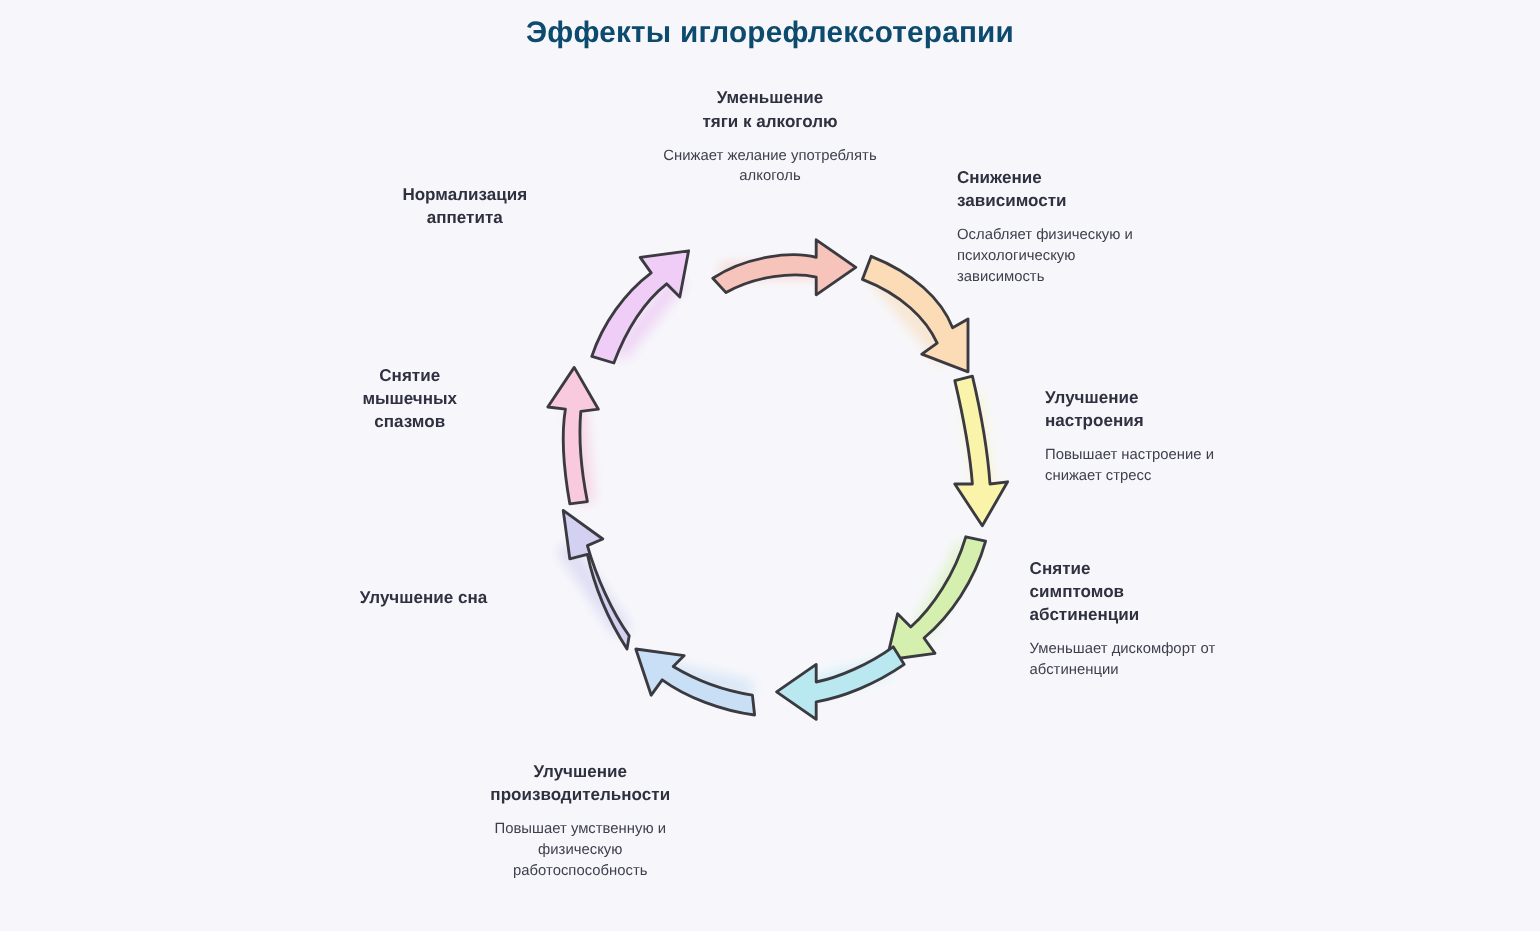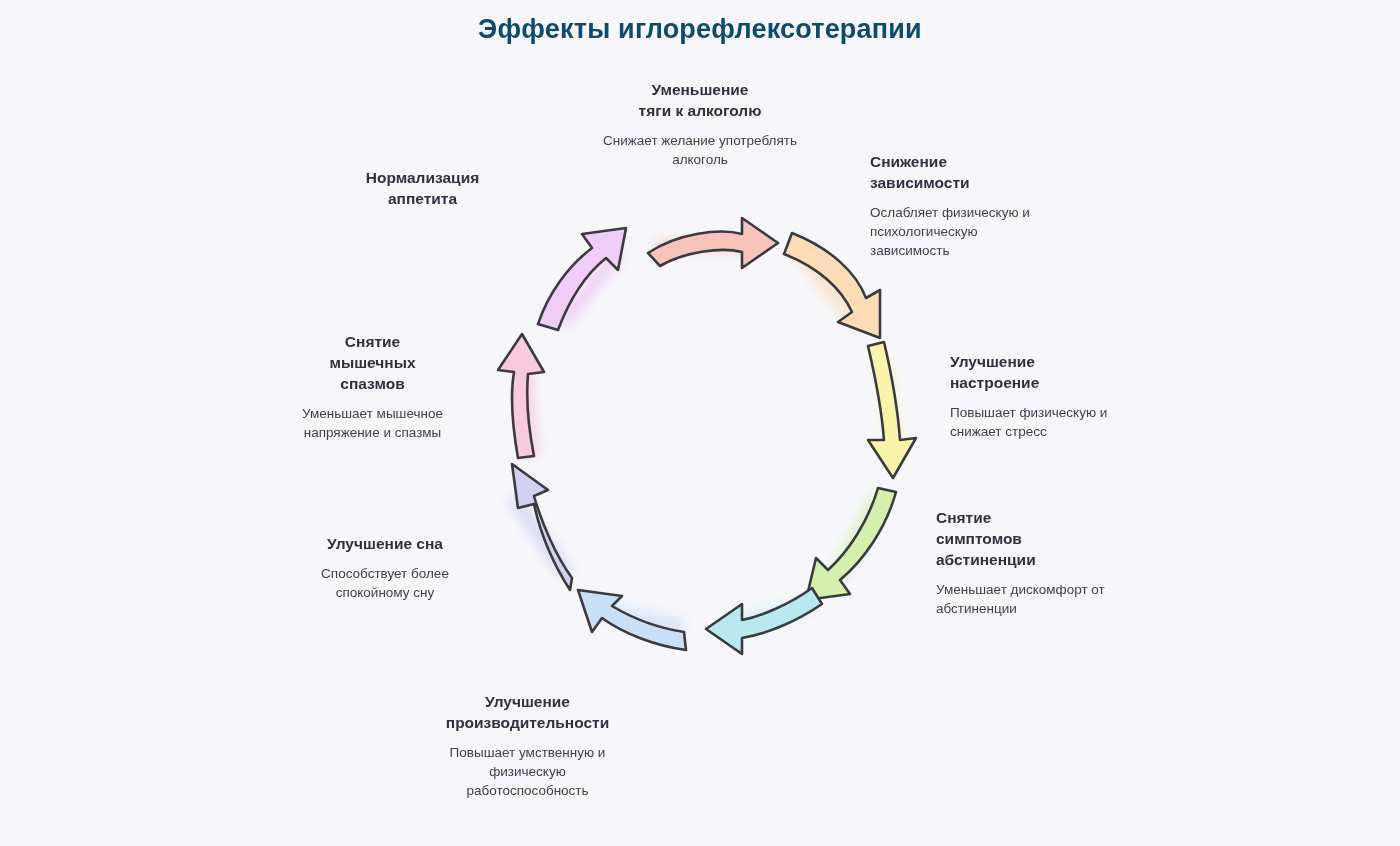--- a/index.html
+++ b/index.html
@@ -152,23 +152,23 @@
     <div class="label">
       <div>Уменьшение</div>
       <div>тяги к алкоголю</div>
     </div>
     <div class="desc">Снижает желание употреблять алкоголь</div>
   </div>
 
   <div class="node ta-left" id="n-mood">
     <div class="label">
       <div>Улучшение</div>
-      <div>настроение</div>
-    </div>
-    <div class="desc">Повышает физическую и снижает стресс</div>
+      <div>настроения</div>
+    </div>
+    <div class="desc">Повышает настроение и снижает стресс</div>
   </div>
 
   <div class="node ta-left" id="n-withdraw">
     <div class="label">
       <div>Снятие</div>
       <div>симптомов</div>
       <div>абстиненции</div>
     </div>
     <div class="desc">Уменьшает дискомфорт от абстиненции</div>
   </div>
@@ -181,30 +181,28 @@
       <div>Улучшение</div>
       <div>производительности</div>
     </div>
     <div class="desc">Повышает умственную и физическую работоспособность</div>
   </div>
 
   <div class="node ta-right" id="n-sleep">
     <div class="label">
       <div>Улучшение сна</div>
     </div>
-    <div class="desc">Способствует более спокойному сну</div>
   </div>
 
   <div class="node ta-right" id="n-spasm">
     <div class="label">
       <div>Снятие</div>
       <div>мышечных</div>
       <div>спазмов</div>
     </div>
-    <div class="desc">Уменьшает мышечное напряжение и спазмы</div>
   </div>
 
   <div class="node ta-right" id="n-appetite">
     <div class="label">
       <div>Нормализация</div>
       <div>аппетита</div>
     </div>
   </div>
 
 </div>

